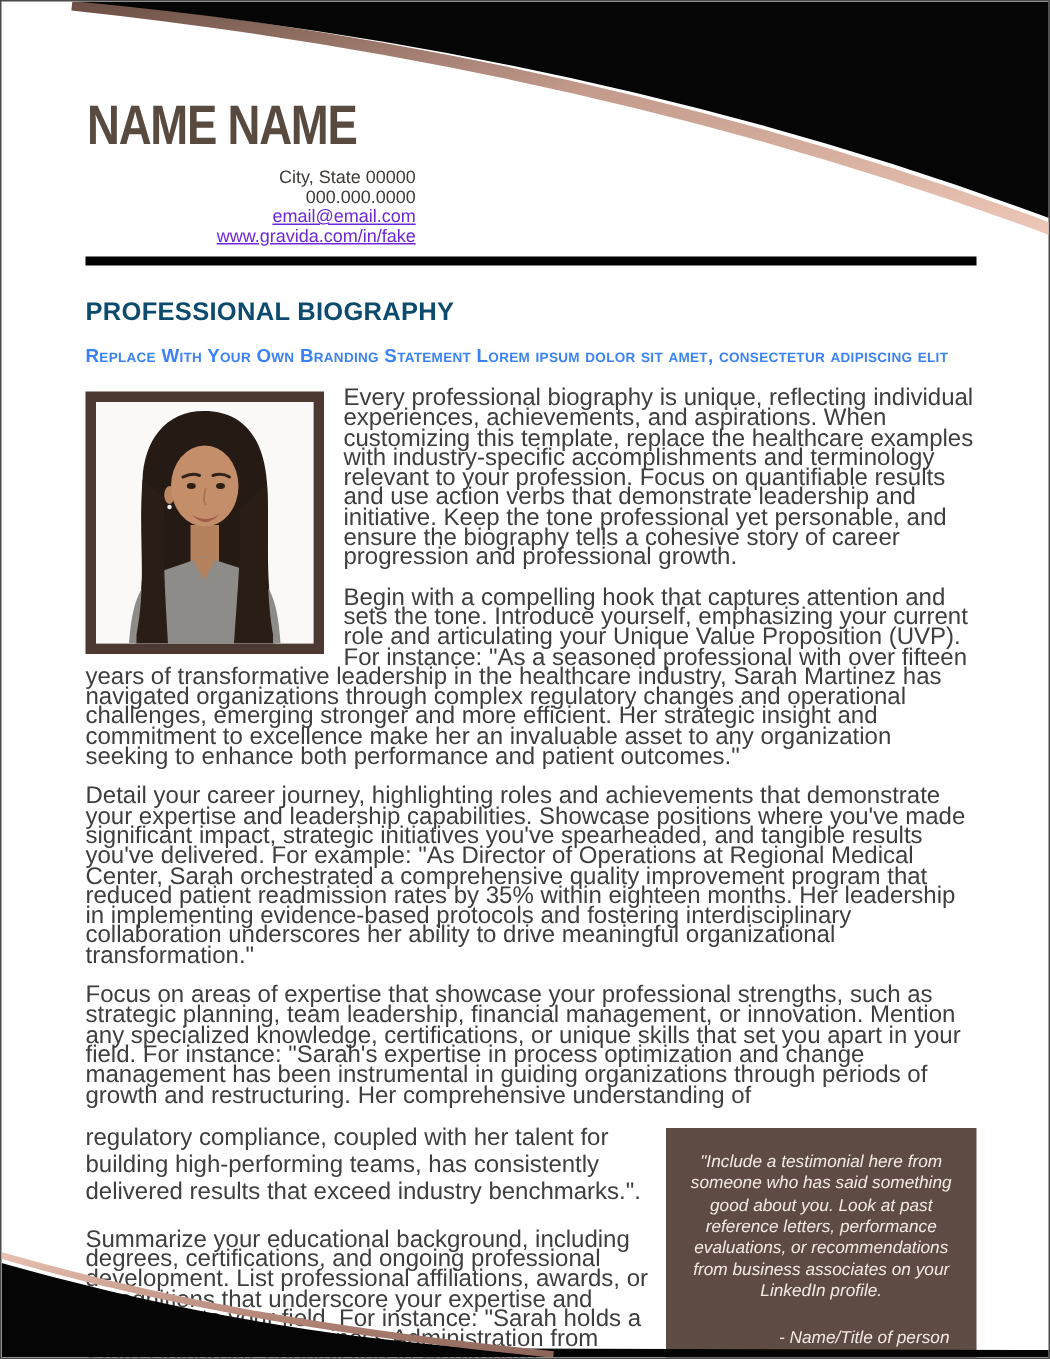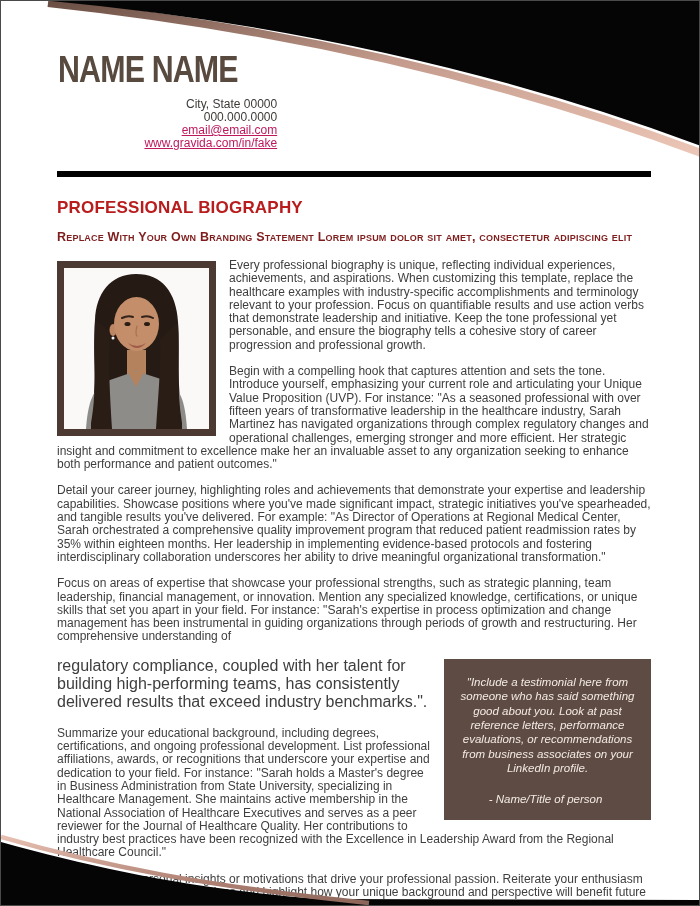--- a/index.html
+++ b/index.html
@@ -5,53 +5,53 @@
   html,body { margin:0; padding:0; background:#e9e9e9; }
   .page {
     position:relative; width:700px; height:906px; margin:0 auto;
     background:#ffffff; overflow:hidden; box-sizing:border-box;
     border:1px solid #4a4a4a;
     font-family:"Liberation Sans", sans-serif;
   }
   svg.header-curve { position:absolute; top:0; left:0; }
   svg.footer-curve { position:absolute; bottom:0; left:0; }
 
-  .header-block { position:absolute; left:57px; top:50px; }
+  .header-block { position:absolute; left:57px; top:64px; }
   .name {
     margin:0 0 10px 0; font-size:37px; font-weight:bold; color:#594a3f;
     letter-spacing:-1px; transform:scaleX(.82); transform-origin:left center;
     white-space:nowrap; line-height:1;
   }
   .contact { font-size:12px; line-height:13px; color:#3d3a37;text-align:right; }
   .contact div, .contact a { display:block; }
-  .clink { color:#be185d; text-decoration:underline; cursor:pointer;margin-left:28px; }
+  .clink { color:#6d28d9; text-decoration:underline; cursor:pointer;margin-left:28px; }
 
   .divider { position:absolute; left:56px; top:170px; width:594px; height:6px; background:#000; }
 
   .content { position:absolute; left:56px; top:197px; width:594px; color:#3e3e3e; }
-  .content h2 { margin:0 0 12px 0; font-size:17px; font-weight:bold; color:#b91c1c; letter-spacing:.2px; }
+  .content h2 { margin:0 0 12px 0; font-size:17px; font-weight:bold; color:#0c4a6e; letter-spacing:.2px; }
   .branding {
-    margin:0 0 15px 0; font-size:12.5px; font-weight:bold; color:#7f1d1d;
+    margin:0 0 15px 0; font-size:12.5px; font-weight:bold; color:#3b82f6;
     font-variant:small-caps; letter-spacing:.2px;
   }
-  .content p.body { margin:0 0 13px 0; font-size:12px; line-height:13.3px; }
+  .content p.body { margin:0 0 13px 0; font-size:16px; line-height:13.3px; }
 
   .photo {
     float:left; width:145px; height:161px; border:7px solid #4c3931;
     margin:2px 13px 8px 0; background:#fbf9f8;
   }
   .photo svg { display:block; }
 
   .testimonial {
     float:right; width:179px; padding:16px 14px 12px 14px; margin:2px 0 8px 11px;
     background:#5e4c44; color:#f3eae4; font-style:italic; font-size:11.5px;
     line-height:14.4px; text-align:center;
   }
   .testimonial p { margin:0 0 14px 0; }
-  .testimonial .attr { margin:16px 4px 2px 0; }
+  .testimonial .attr { text-align:right; margin:16px 4px 2px 0; }
 </style>
 </head>
 <body>
 
 <div class="page">
 
   <svg class="header-curve" width="700" height="160" viewBox="0 0 700 160">
     <defs>
       <linearGradient id="bronzeTop" x1="0" y1="0" x2="1" y2="1">
         <stop offset="0" stop-color="#6b4f44"></stop>

